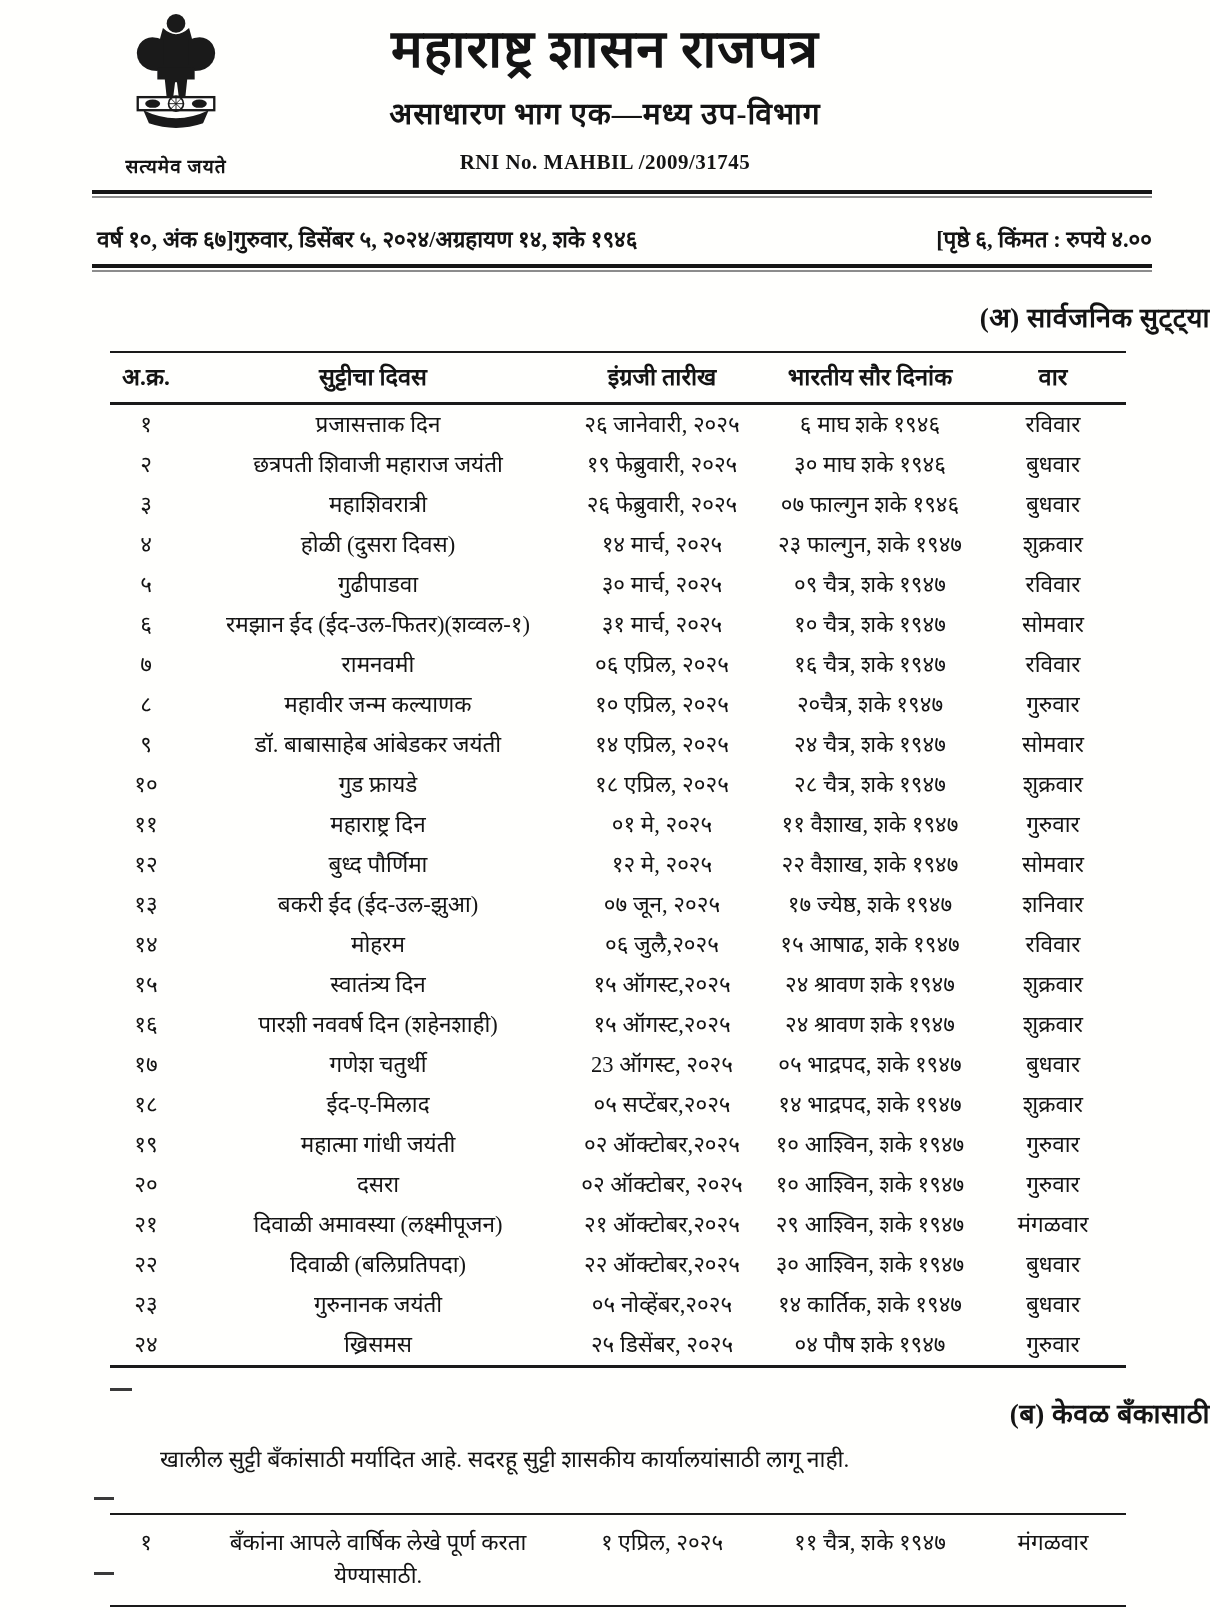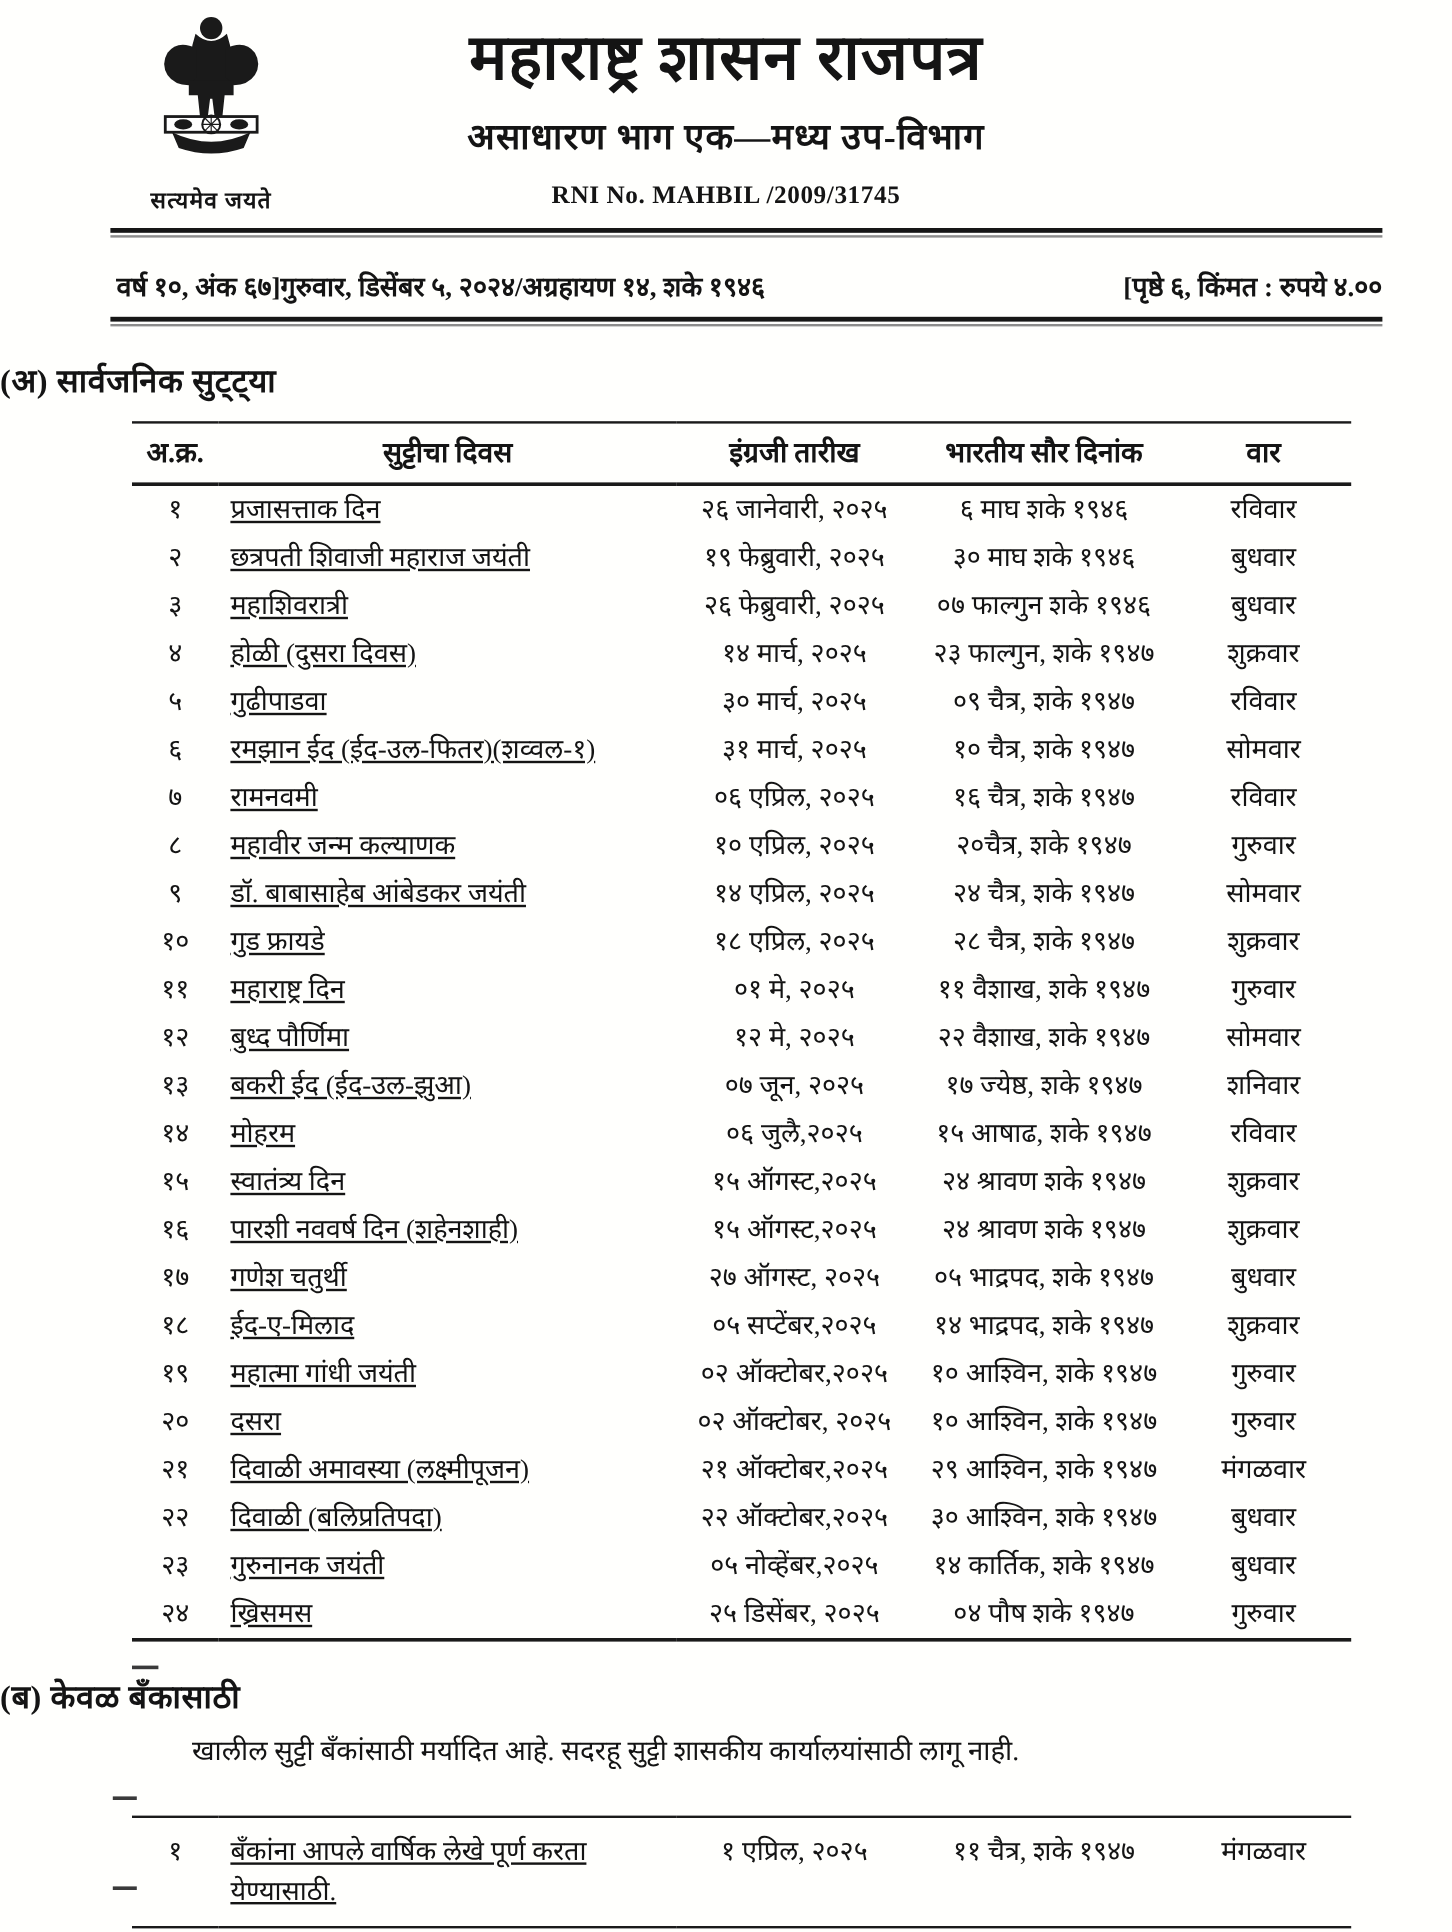--- a/index.html
+++ b/index.html
@@ -28,21 +28,21 @@
   .rule-heavy { margin:0 58px 0 92px; height:2px; border-top:4px solid #161616; border-bottom:2px solid #8c8c8c; }
   .masthead { margin-top:15px; }
   .masthead-line {
     display:flex; justify-content:space-between; align-items:baseline;
     margin:0 58px 0 97px; padding:25px 0 10px;
     font-weight:bold; font-size:22.5px;
   }
   .masthead-line .mid { flex:1; }
 
   
-  .section-title { text-align:left; font-size:27px; font-weight:bold; margin-top:26px; letter-spacing:0.5px; }
+  .section-title { text-align:right; font-size:27px; font-weight:bold; margin-top:26px; letter-spacing:0.5px; }
 
   
   table.holiday-table {
     width:1016px; margin:16px 84px 0 110px;
     border-collapse:collapse; table-layout:fixed;
     font-size:22.5px;
     border-top:2px solid #1a1a1a;
     border-bottom:3px solid #1a1a1a;
   }
   .holiday-table col.w-sr    { width:72px; }
@@ -50,21 +50,21 @@
   .holiday-table col.w-eng   { width:196px; }
   .holiday-table col.w-solar { width:220px; }
   .holiday-table col.w-day   { width:146px; }
   .holiday-table thead th {
     font-weight:bold; font-size:23.5px; padding:7px 0 10px;
     border-bottom:3px solid #1a1a1a; text-align:center;
   }
   .holiday-table thead th.c-name { text-align:center; }
   .holiday-table td { padding:6px 0; line-height:28px; }
   .holiday-table td.c-sr    { text-align:center; }
-  .holiday-table td.c-name  { text-align:left; padding-left:10px;text-decoration:underline; }
+  .holiday-table td.c-name  { text-align:center; padding-left:10px; }
   .holiday-table td.c-eng   { text-align:center; }
   .holiday-table td.c-solar { text-align:center; }
   .holiday-table td.c-day   { text-align:center; }
 
   table.bank-table {
     margin-top:38px;
     border-top:2px solid #1a1a1a;
     border-bottom:2px solid #1a1a1a;
   }
   .bank-table td { vertical-align:top; padding:11px 0 13px; line-height:33px; }
@@ -267,21 +267,21 @@
           <td class="c-sr">१६</td>
           <td class="c-name">पारशी नववर्ष दिन (शहेनशाही)</td>
           <td class="c-eng">१५ ऑगस्ट,२०२५</td>
           <td class="c-solar">२४ श्रावण शके १९४७</td>
           <td class="c-day">शुक्रवार</td>
         </tr>
 
         <tr>
           <td class="c-sr">१७</td>
           <td class="c-name">गणेश चतुर्थी</td>
-          <td class="c-eng">२७ ऑगस्ट, २०२५</td>
+          <td class="c-eng">23 ऑगस्ट, २०२५</td>
           <td class="c-solar">०५ भाद्रपद, शके १९४७</td>
           <td class="c-day">बुधवार</td>
         </tr>
 
         <tr>
           <td class="c-sr">१८</td>
           <td class="c-name">ईद-ए-मिलाद</td>
           <td class="c-eng">०५ सप्टेंबर,२०२५</td>
           <td class="c-solar">१४ भाद्रपद, शके १९४७</td>
           <td class="c-day">शुक्रवार</td>

